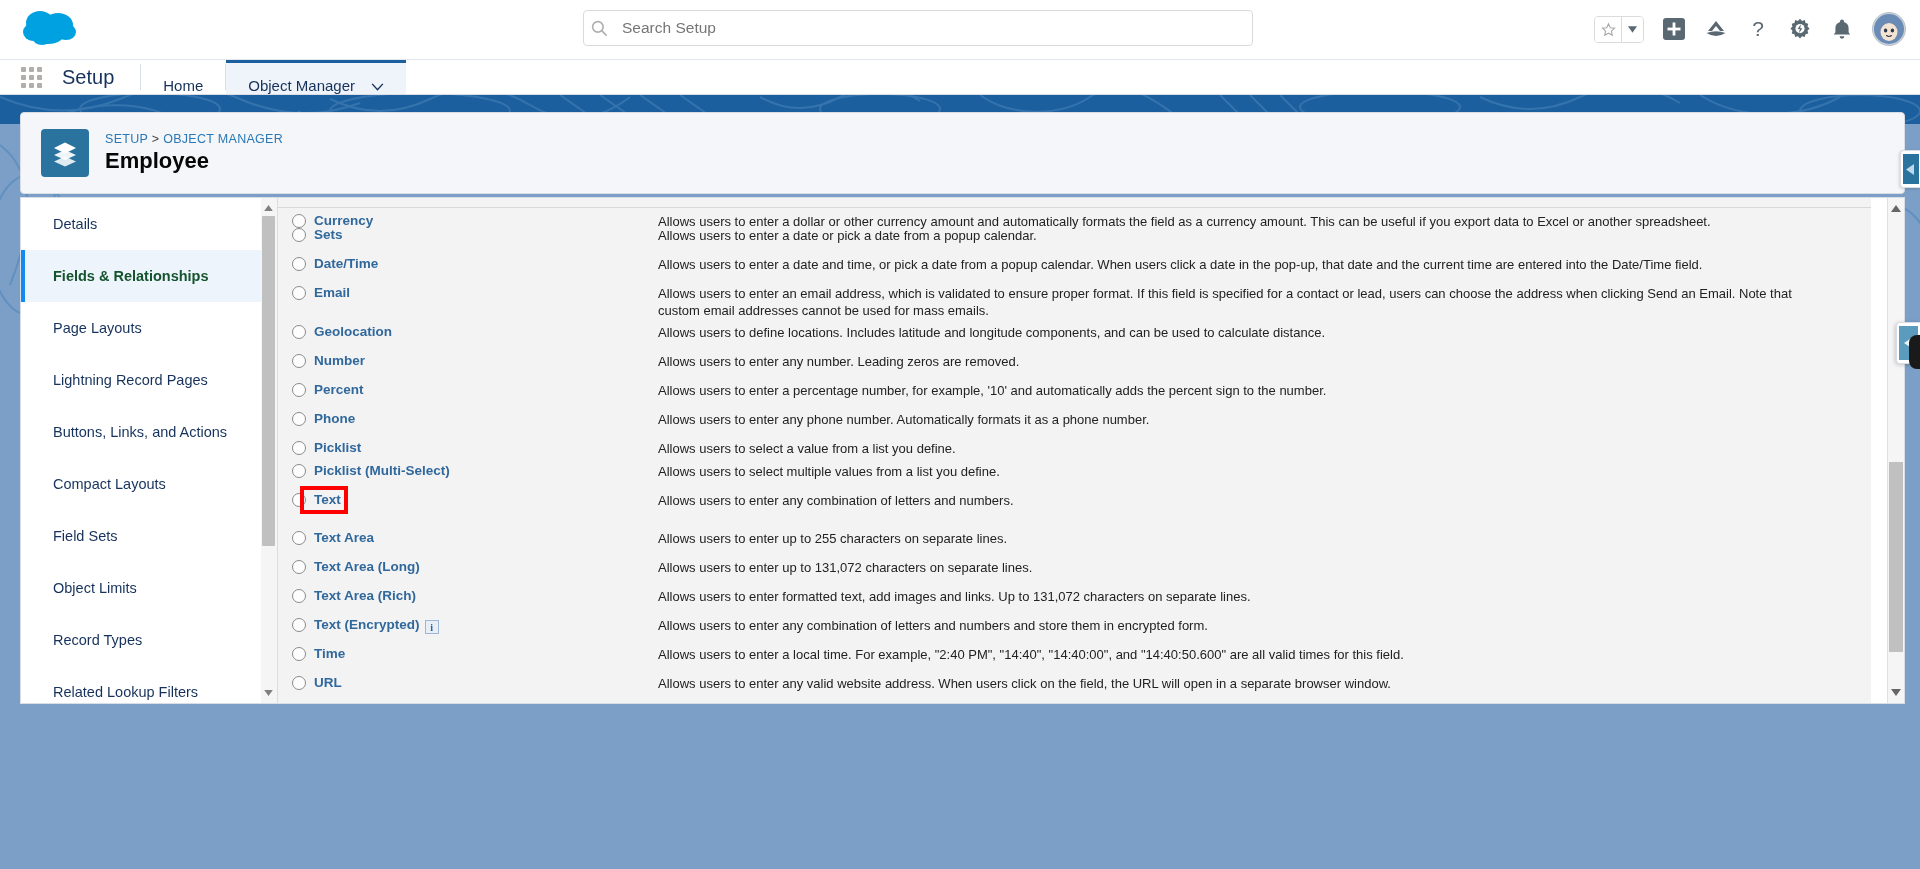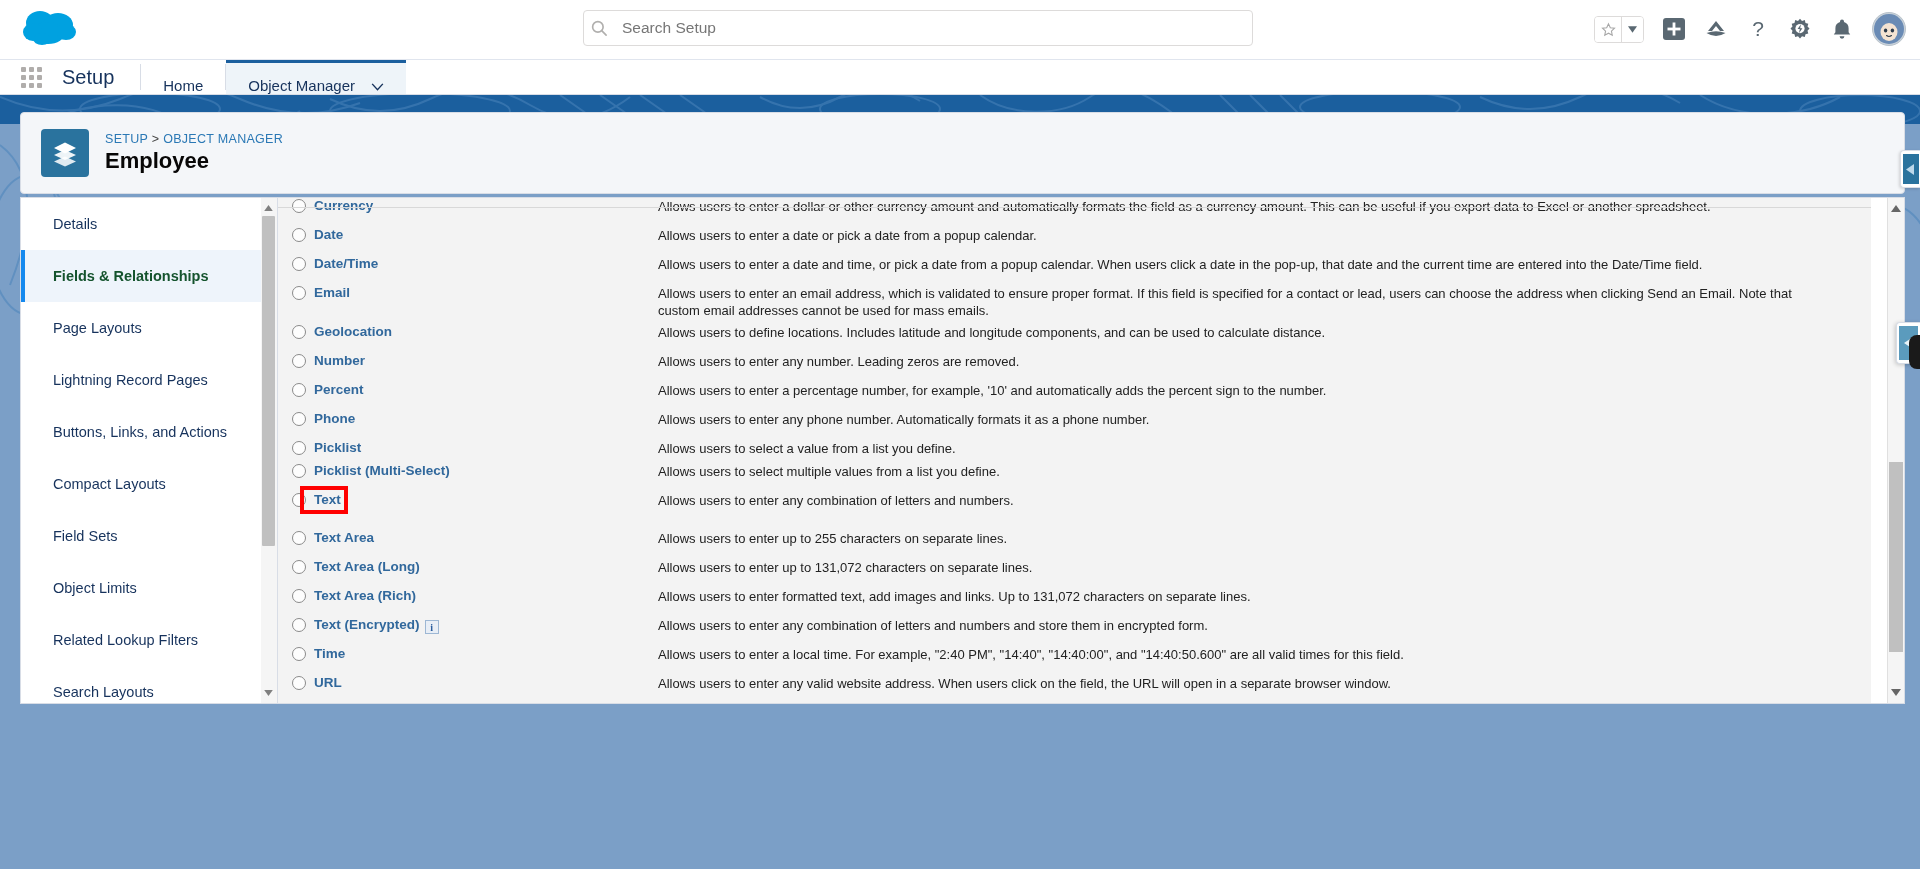--- a/index.html
+++ b/index.html
@@ -444,20 +444,23 @@
       <div class="side-item">
         <span>Compact Layouts</span>
       </div>
       <div class="side-item">
         <span>Field Sets</span>
       </div>
       <div class="side-item">
         <span>Object Limits</span>
       </div>
       <div class="side-item">
+        <span>Record Types</span>
+      </div>
+      <div class="side-item">
         <span>Related Lookup Filters</span>
       </div>
       <div class="side-item">
         <span>Search Layouts</span>
       </div>
       <div class="side-item">
         <span>List View Button Layout</span>
       </div>
     </div>
 </div>
@@ -470,31 +473,31 @@
   <div class="sb-thumb" style="top:18px; height:330px;"></div>
   <div class="sb-arrow" style="bottom:2px;">
     <svg width="9" height="6" viewBox="0 0 10 7">
         <polygon points="0,0 10,0 5,7" fill="#808080"></polygon>
       </svg>
   </div>
 </div>
 
 <div class="content-panel">
   <div class="content-inner" id="options-area">
-      <div class="opt-row" style="top: 0px;">
+      <div class="opt-row" style="top: 15px;">
         <div class="opt-left">
           <span class="radio"></span>
           <span class="opt-label"><span>Currency</span></span>
         </div>
         <div class="opt-desc">Allows users to enter a dollar or other currency amount and automatically formats the field as a currency amount. This can be useful if you export data to Excel or another spreadsheet.</div>
       </div>
       <div class="opt-row" style="top: 29px;">
         <div class="opt-left">
           <span class="radio"></span>
-          <span class="opt-label"><span>Date</span></span>
+          <span class="opt-label"><span>Sets</span></span>
         </div>
         <div class="opt-desc">Allows users to enter a date or pick a date from a popup calendar.</div>
       </div>
       <div class="opt-row" style="top: 58px;">
         <div class="opt-left">
           <span class="radio"></span>
           <span class="opt-label"><span>Date/Time</span></span>
         </div>
         <div class="opt-desc">Allows users to enter a date and time, or pick a date from a popup calendar. When users click a date in the pop-up, that date and the current time are entered into the Date/Time field.</div>
       </div>

